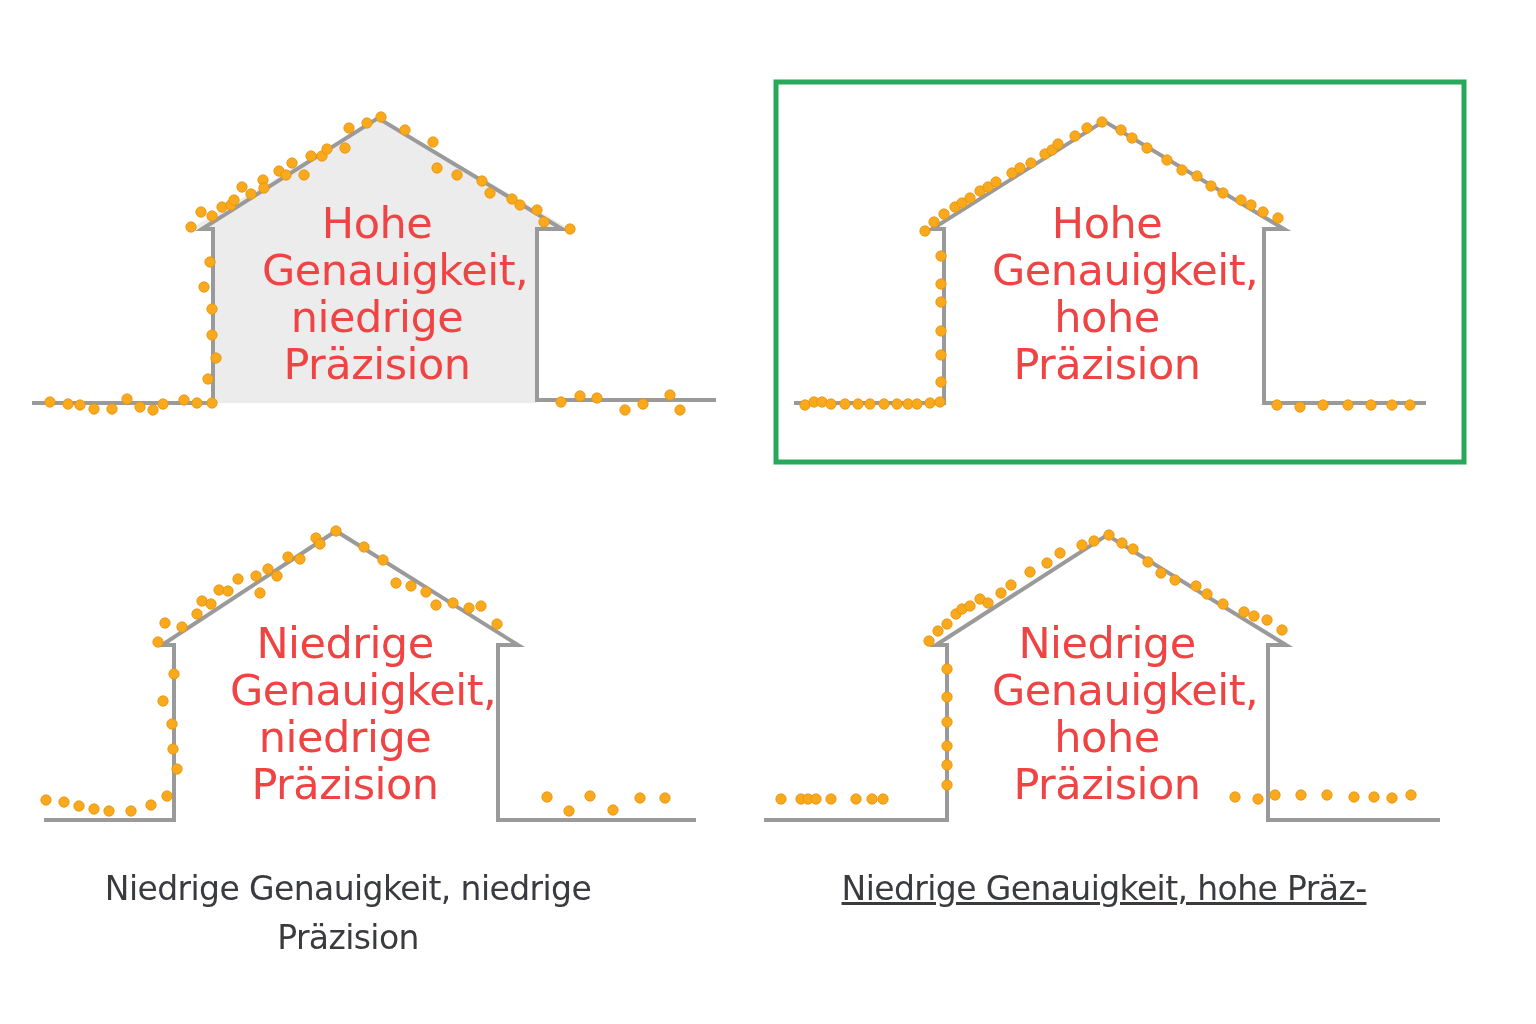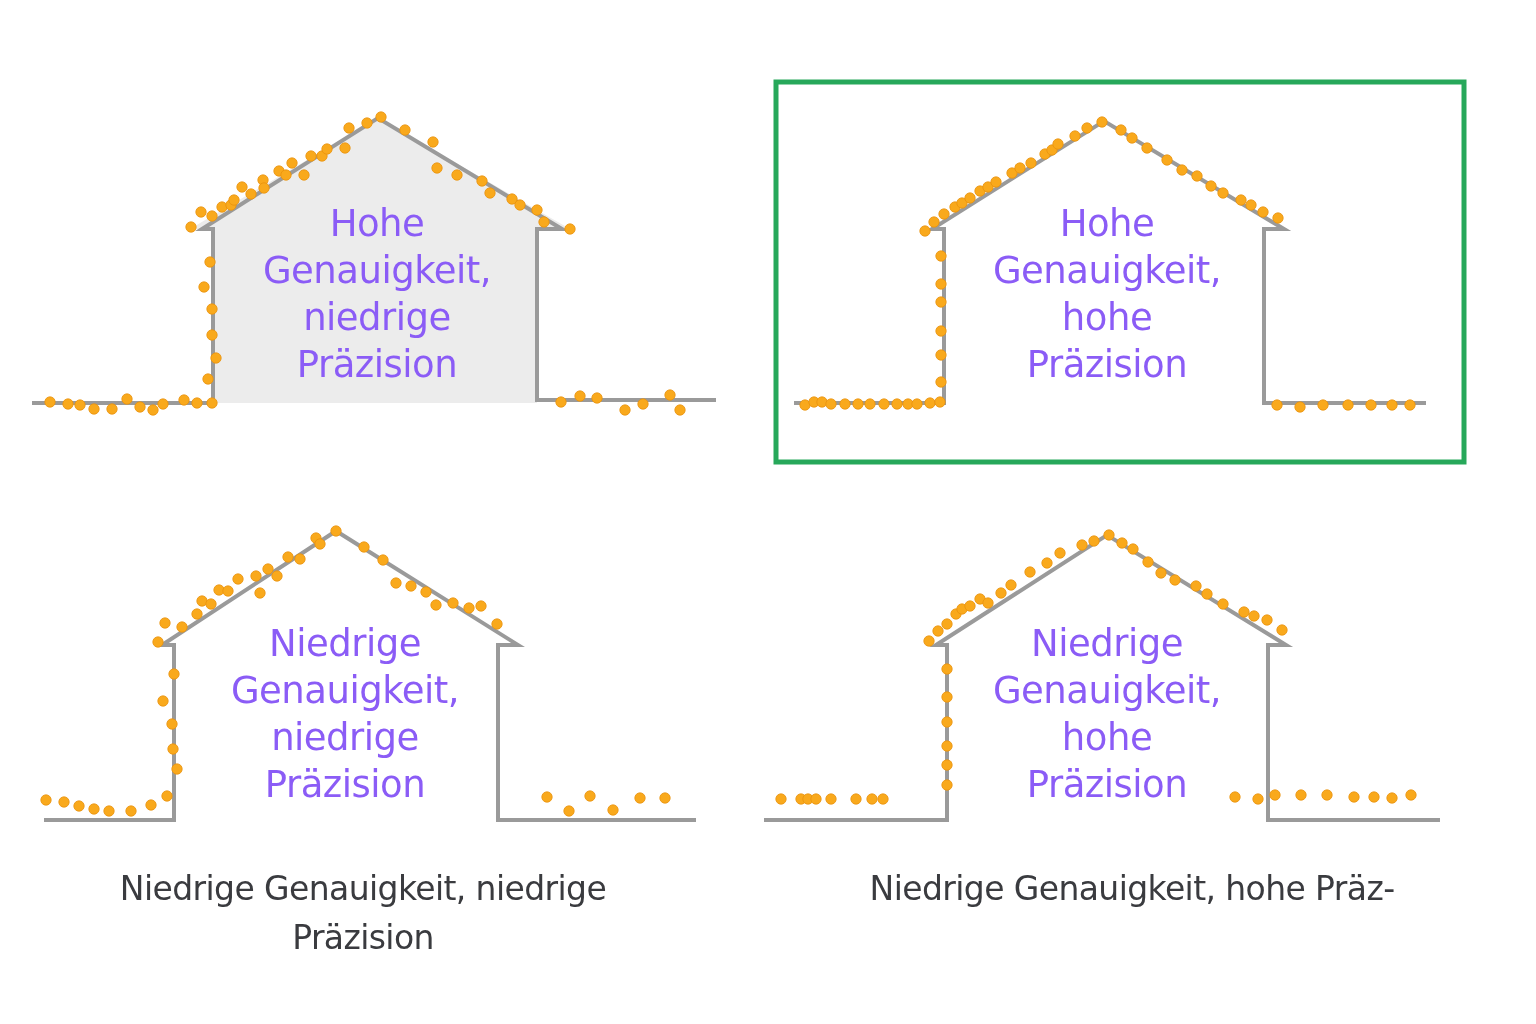--- a/index.html
+++ b/index.html
@@ -1,20 +1,20 @@
 <!DOCTYPE html>
 <html><head>
   <meta charset="utf-8">
   <style>
     html, body { margin: 0; padding: 0; background: #ffffff; }
     body { width: 1536px; height: 1024px; position: relative; overflow: hidden;
            font-family: "DejaVu Sans", sans-serif; color: #333438; }
     svg#scene { position: absolute; left: 0; top: 0; }
-    .house-label { position: absolute; text-align: center; font-size: 37px; line-height: 47px;
-                   color: #8b5cf6; font-family: "DejaVu Sans", sans-serif; letter-spacing: -0.5px; }
+    .house-label { position: absolute; text-align: center; font-size: 43px; line-height: 47px;
+                   color: #ef4444; font-family: "DejaVu Sans", sans-serif; letter-spacing: -0.5px; }
     .caption { position: absolute; text-align: center; font-size: 33px; line-height: 49px;
                color: #3a3b3f; font-family: "DejaVu Sans", sans-serif; letter-spacing: -0.6px; }
     .line { display: block; white-space: nowrap; }
   </style>
 </head>
 <body>
 
 <svg id="scene" width="1536" height="1024" viewBox="0 0 1536 1024" xmlns="http://www.w3.org/2000/svg">
   <rect id="highlight-frame" x="776" y="82" width="688" height="380" fill="none" stroke-width="5" stroke="#27a85a"></rect>
   <g id="house-0">
@@ -261,19 +261,19 @@
   <span class="line">niedrige</span>
   <span class="line">Präzision</span>
 </div>
 <div class="house-label" style="left:992px; top:620px; width:230px;">
   <span class="line">Niedrige</span>
   <span class="line">Genauigkeit,</span>
   <span class="line">hohe</span>
   <span class="line">Präzision</span>
 </div>
 
-<div class="caption" style="left:63px; top:864px; width:600px;">
+<div class="caption" style="left:48px; top:864px; width:600px;">
   <span class="line">Niedrige Genauigkeit, niedrige</span>
   <span class="line">Präzision</span>
 </div>
-<div class="caption" style="left:832px; top:864px; width:600px;">
+<div class="caption" style="left:804px; top:864px; width:600px;text-decoration:underline;">
   <span class="line">Niedrige Genauigkeit, hohe Präz-</span>
 </div>
 
 </body></html>

